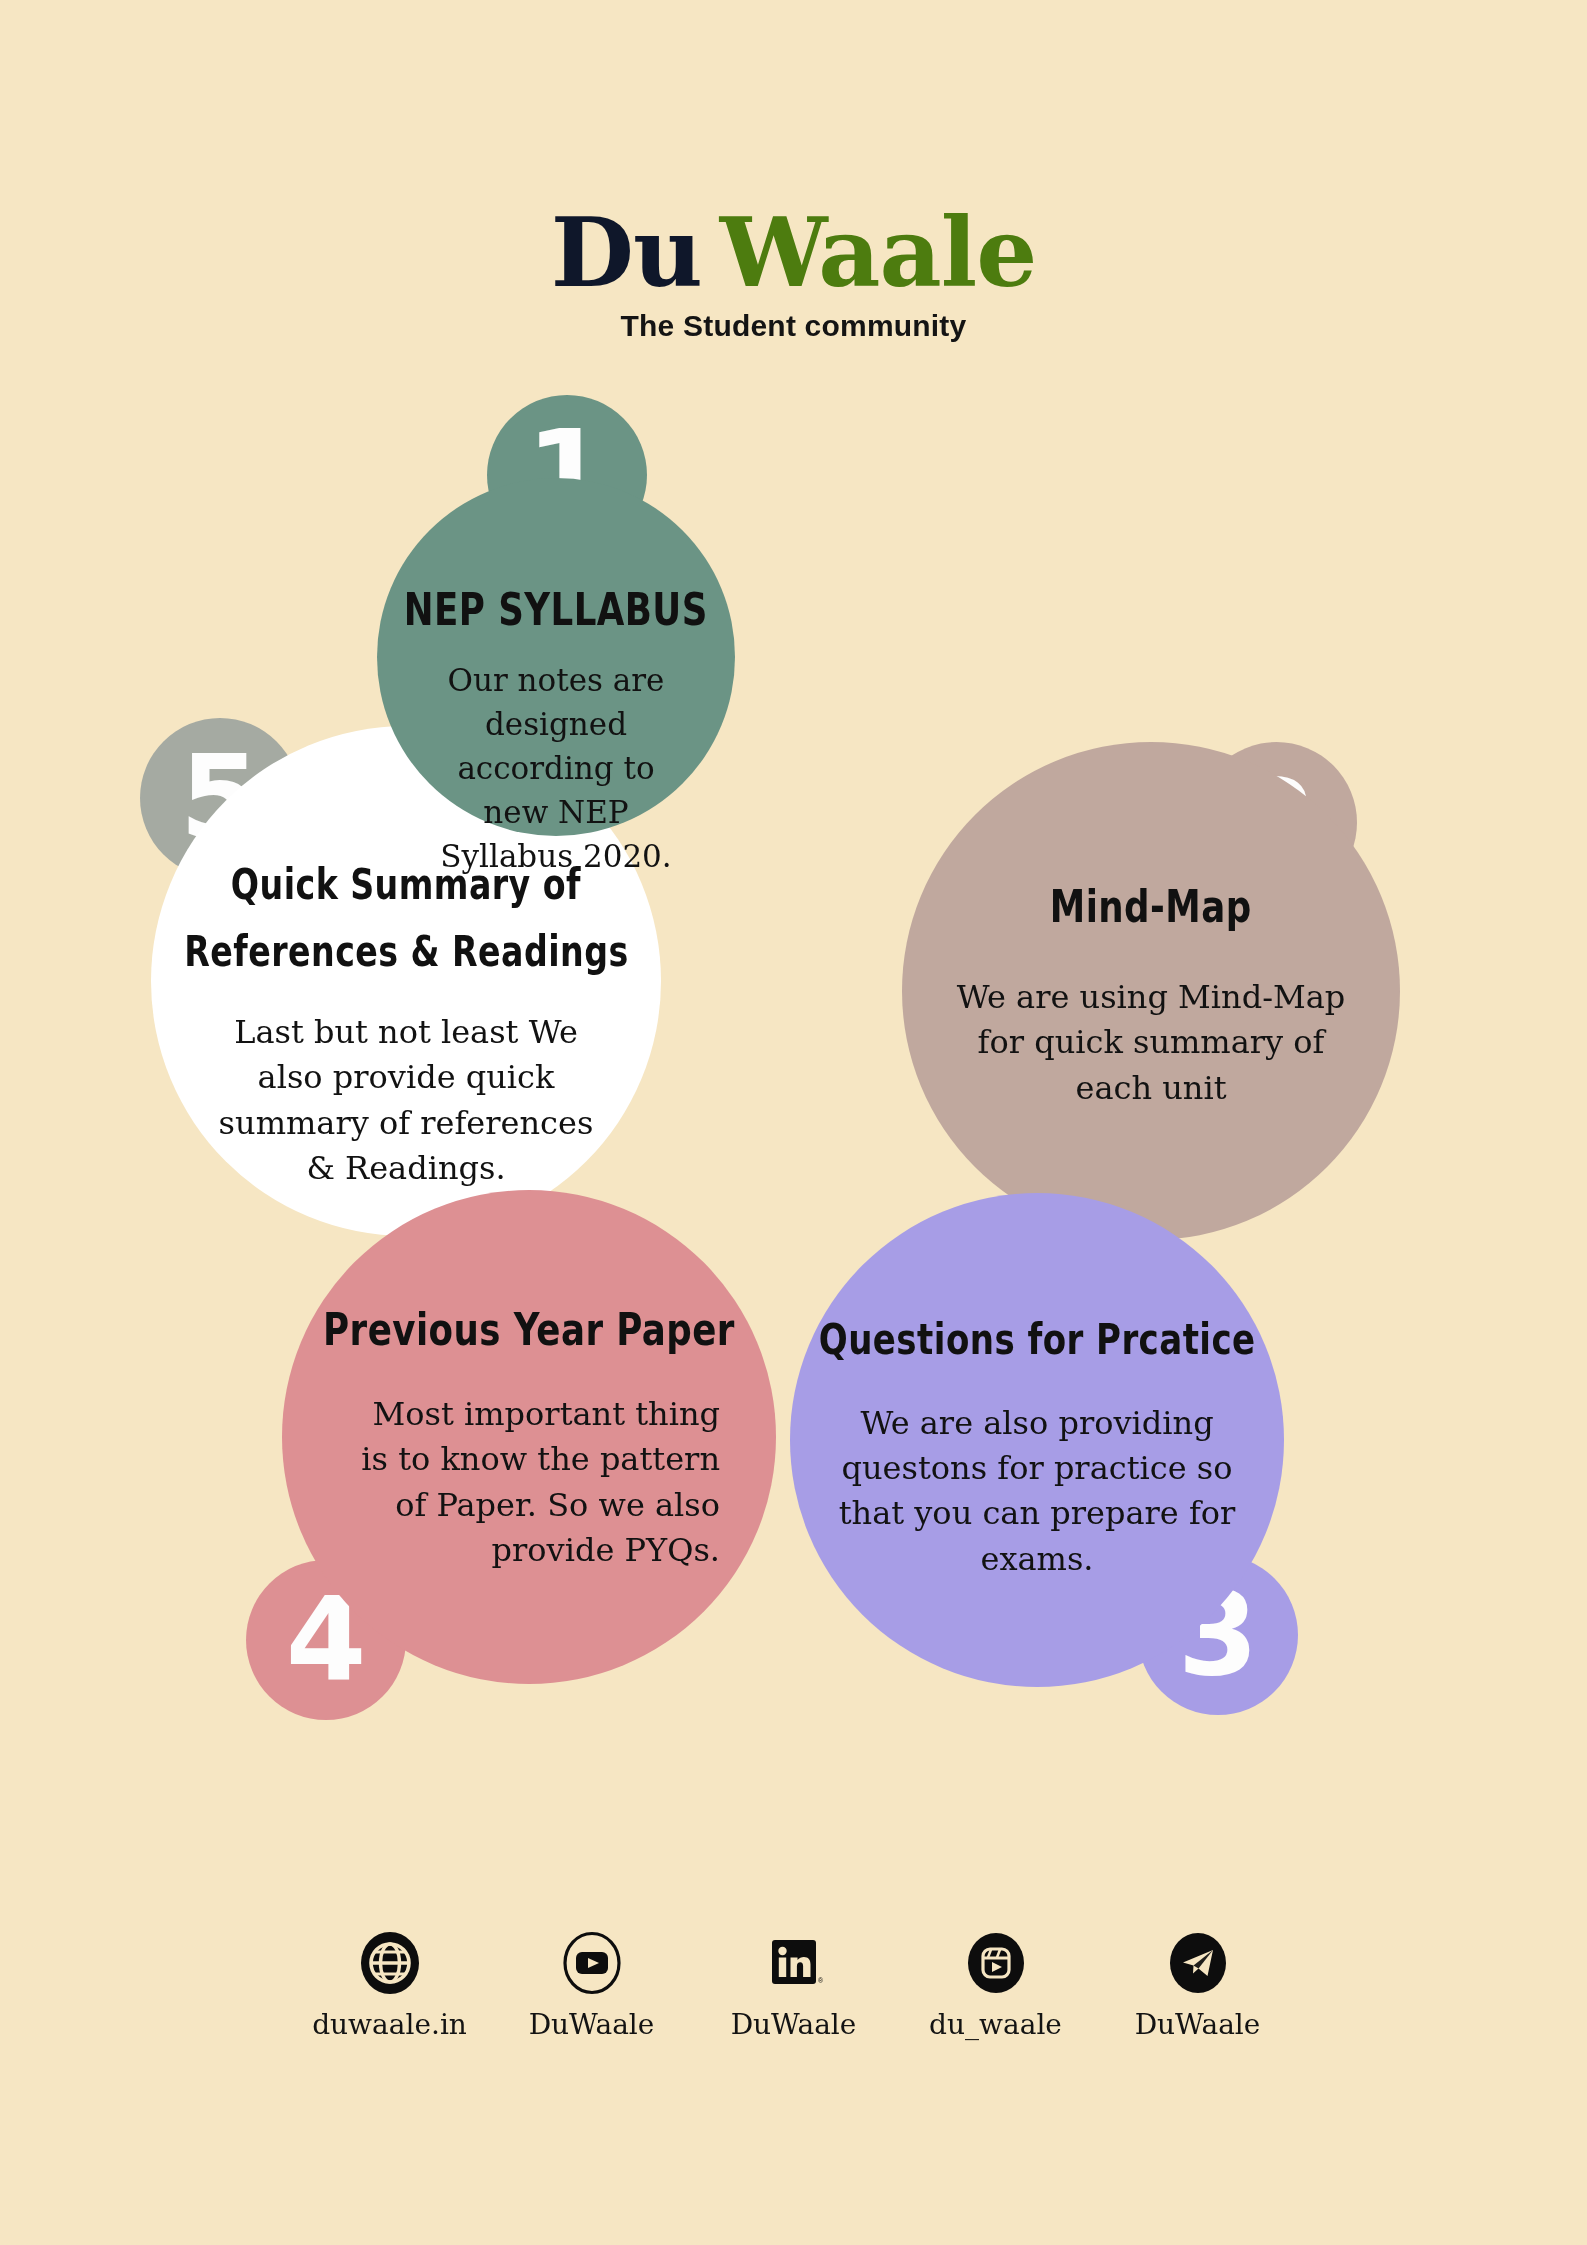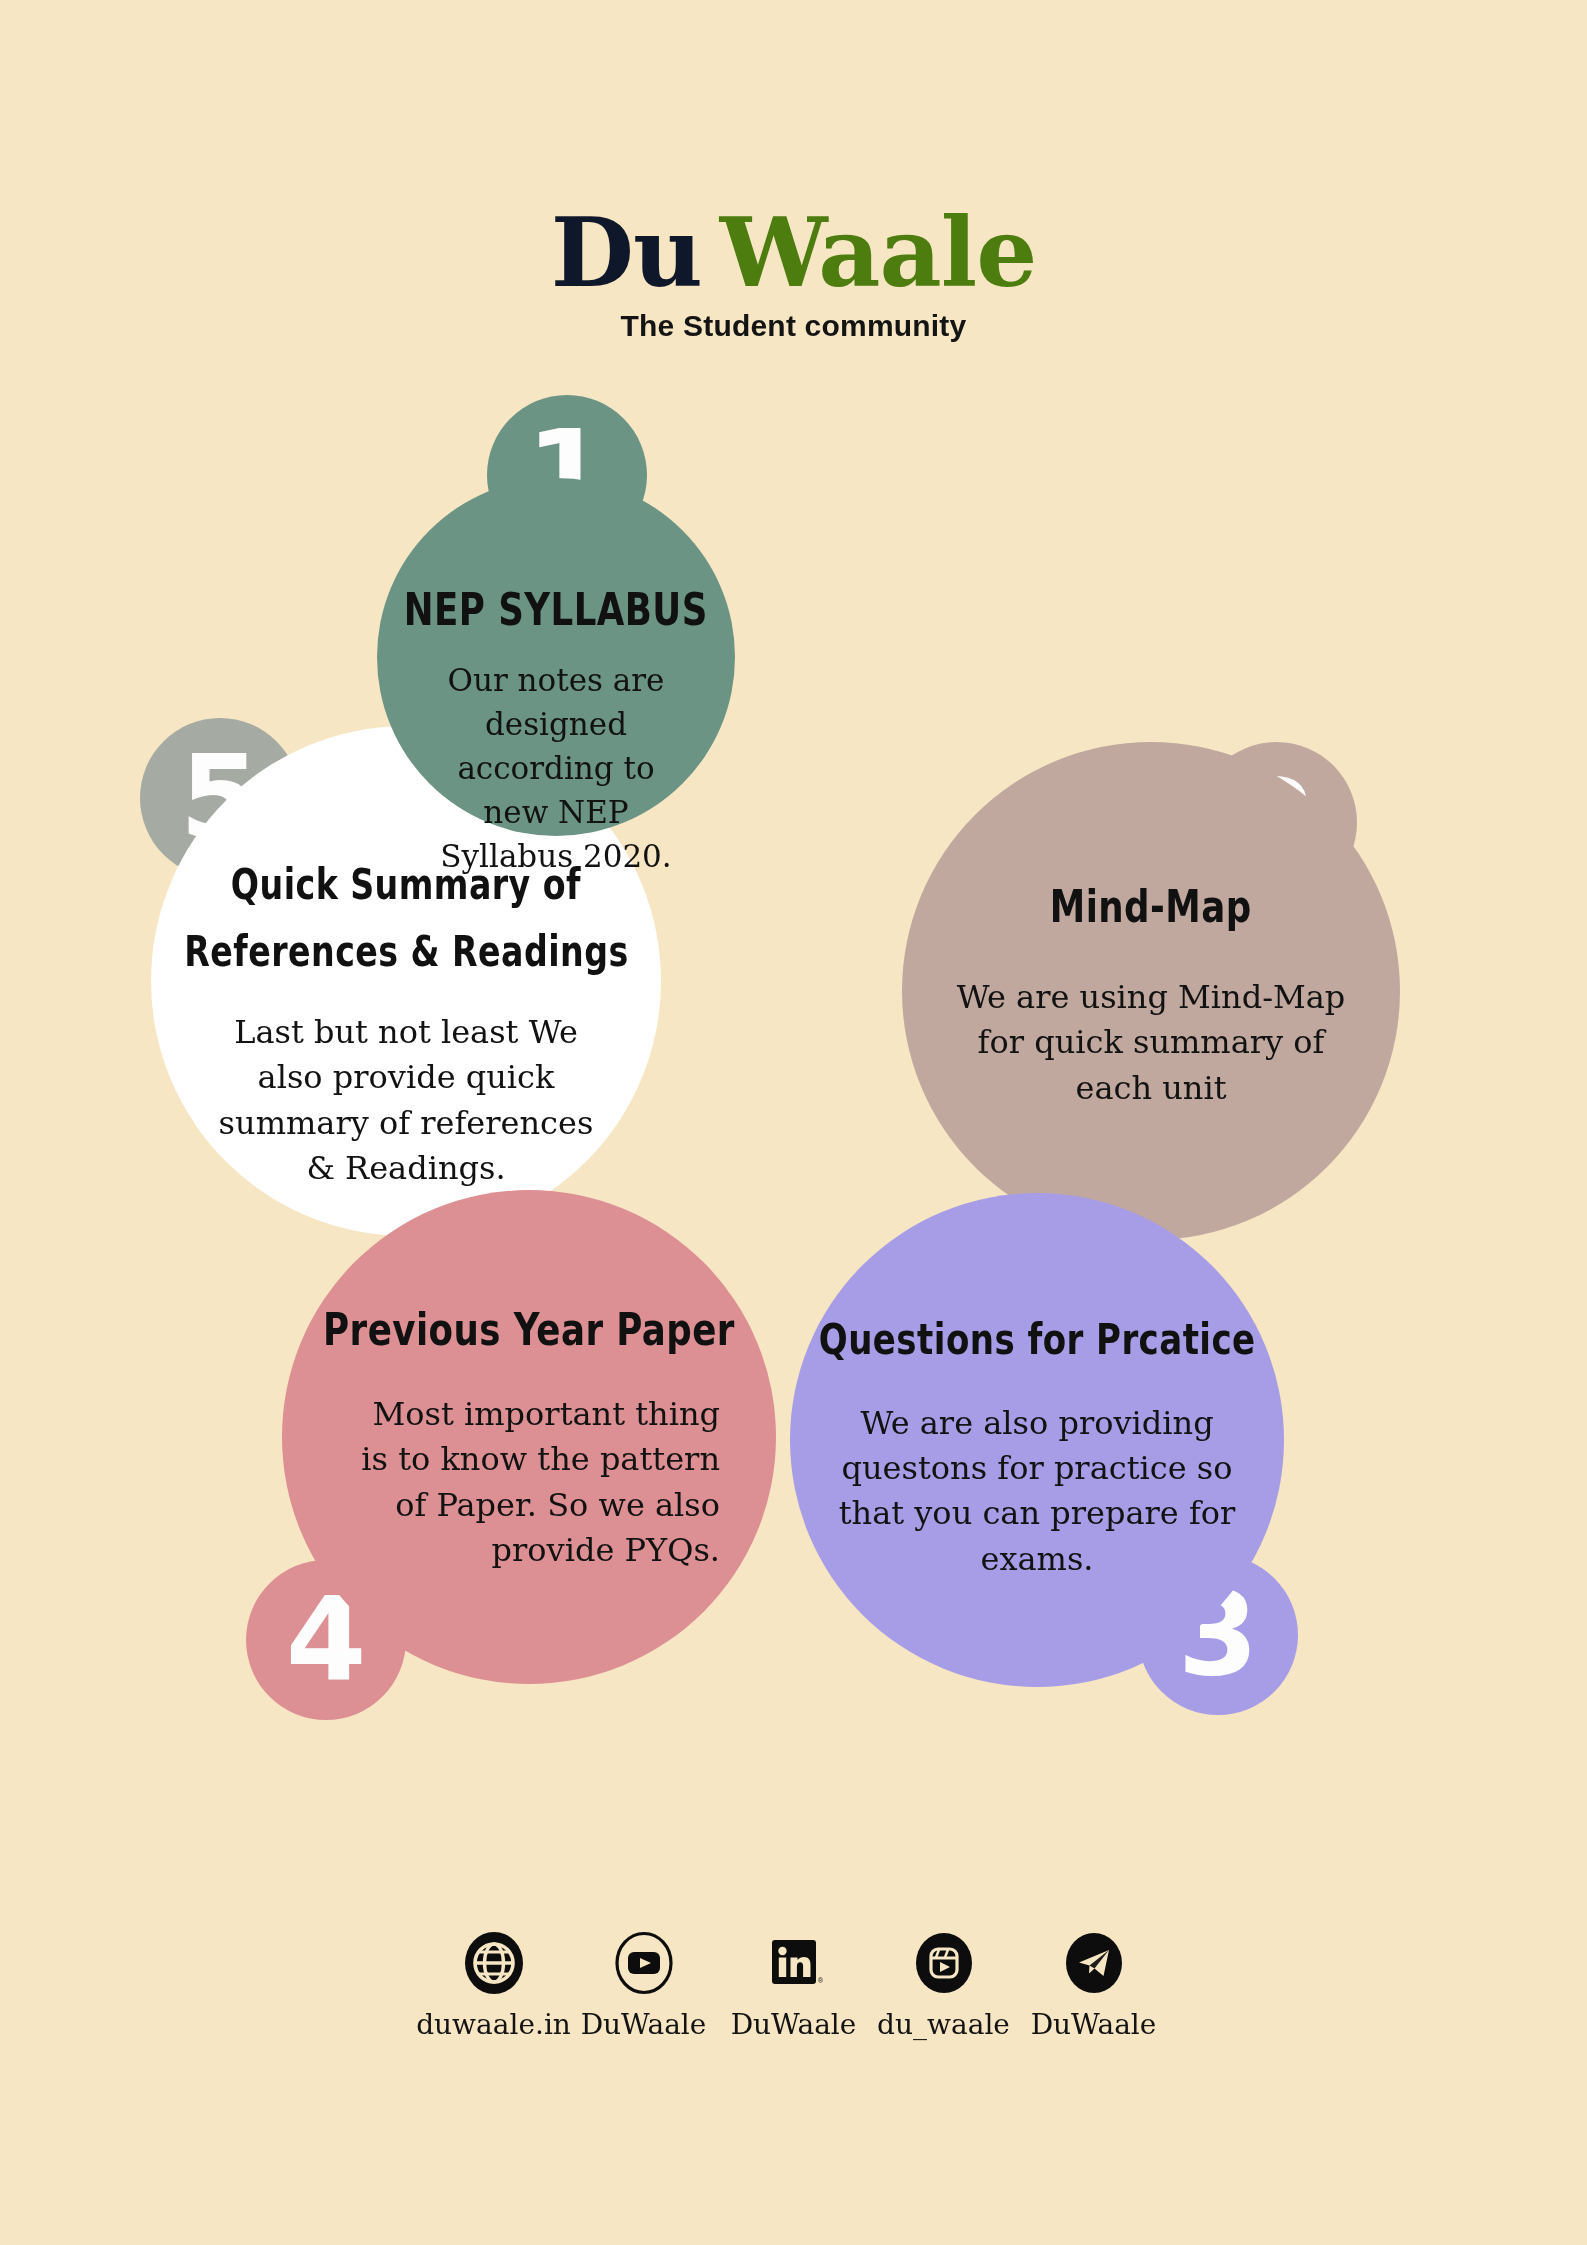--- a/index.html
+++ b/index.html
@@ -102,20 +102,21 @@
 
   
   #social-strip {
     position: absolute;
     top: 1930px;
     left: 0;
     width: 1587px;
     display: flex;
     justify-content: center;
     align-items: flex-start;
+    gap: 52px;
   }
   .social-item {
     display: flex;
     flex-direction: column;
     align-items: center;
     width: 150px;
   }
   .social-glyph {
     width: 62px;
     height: 66px;

